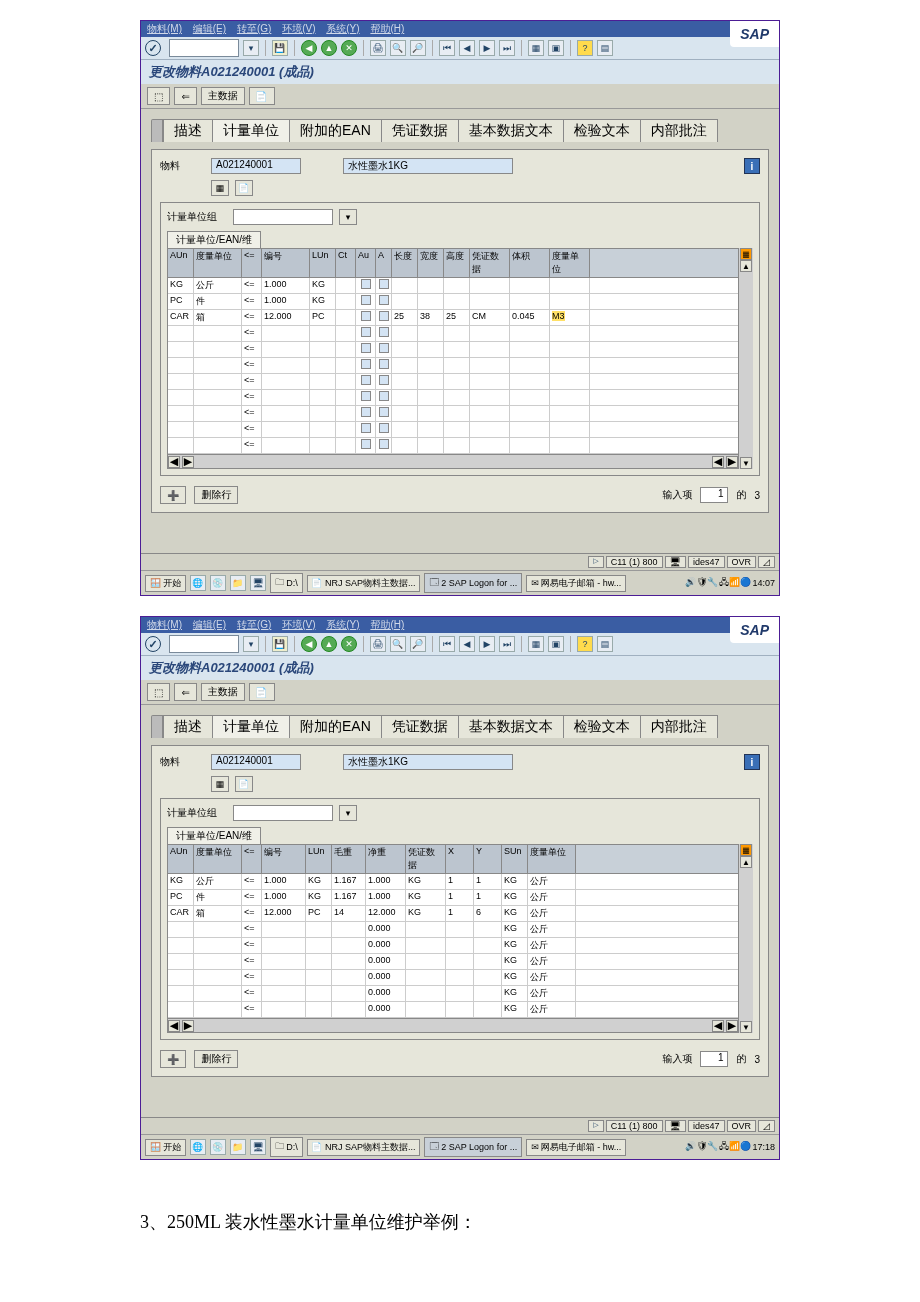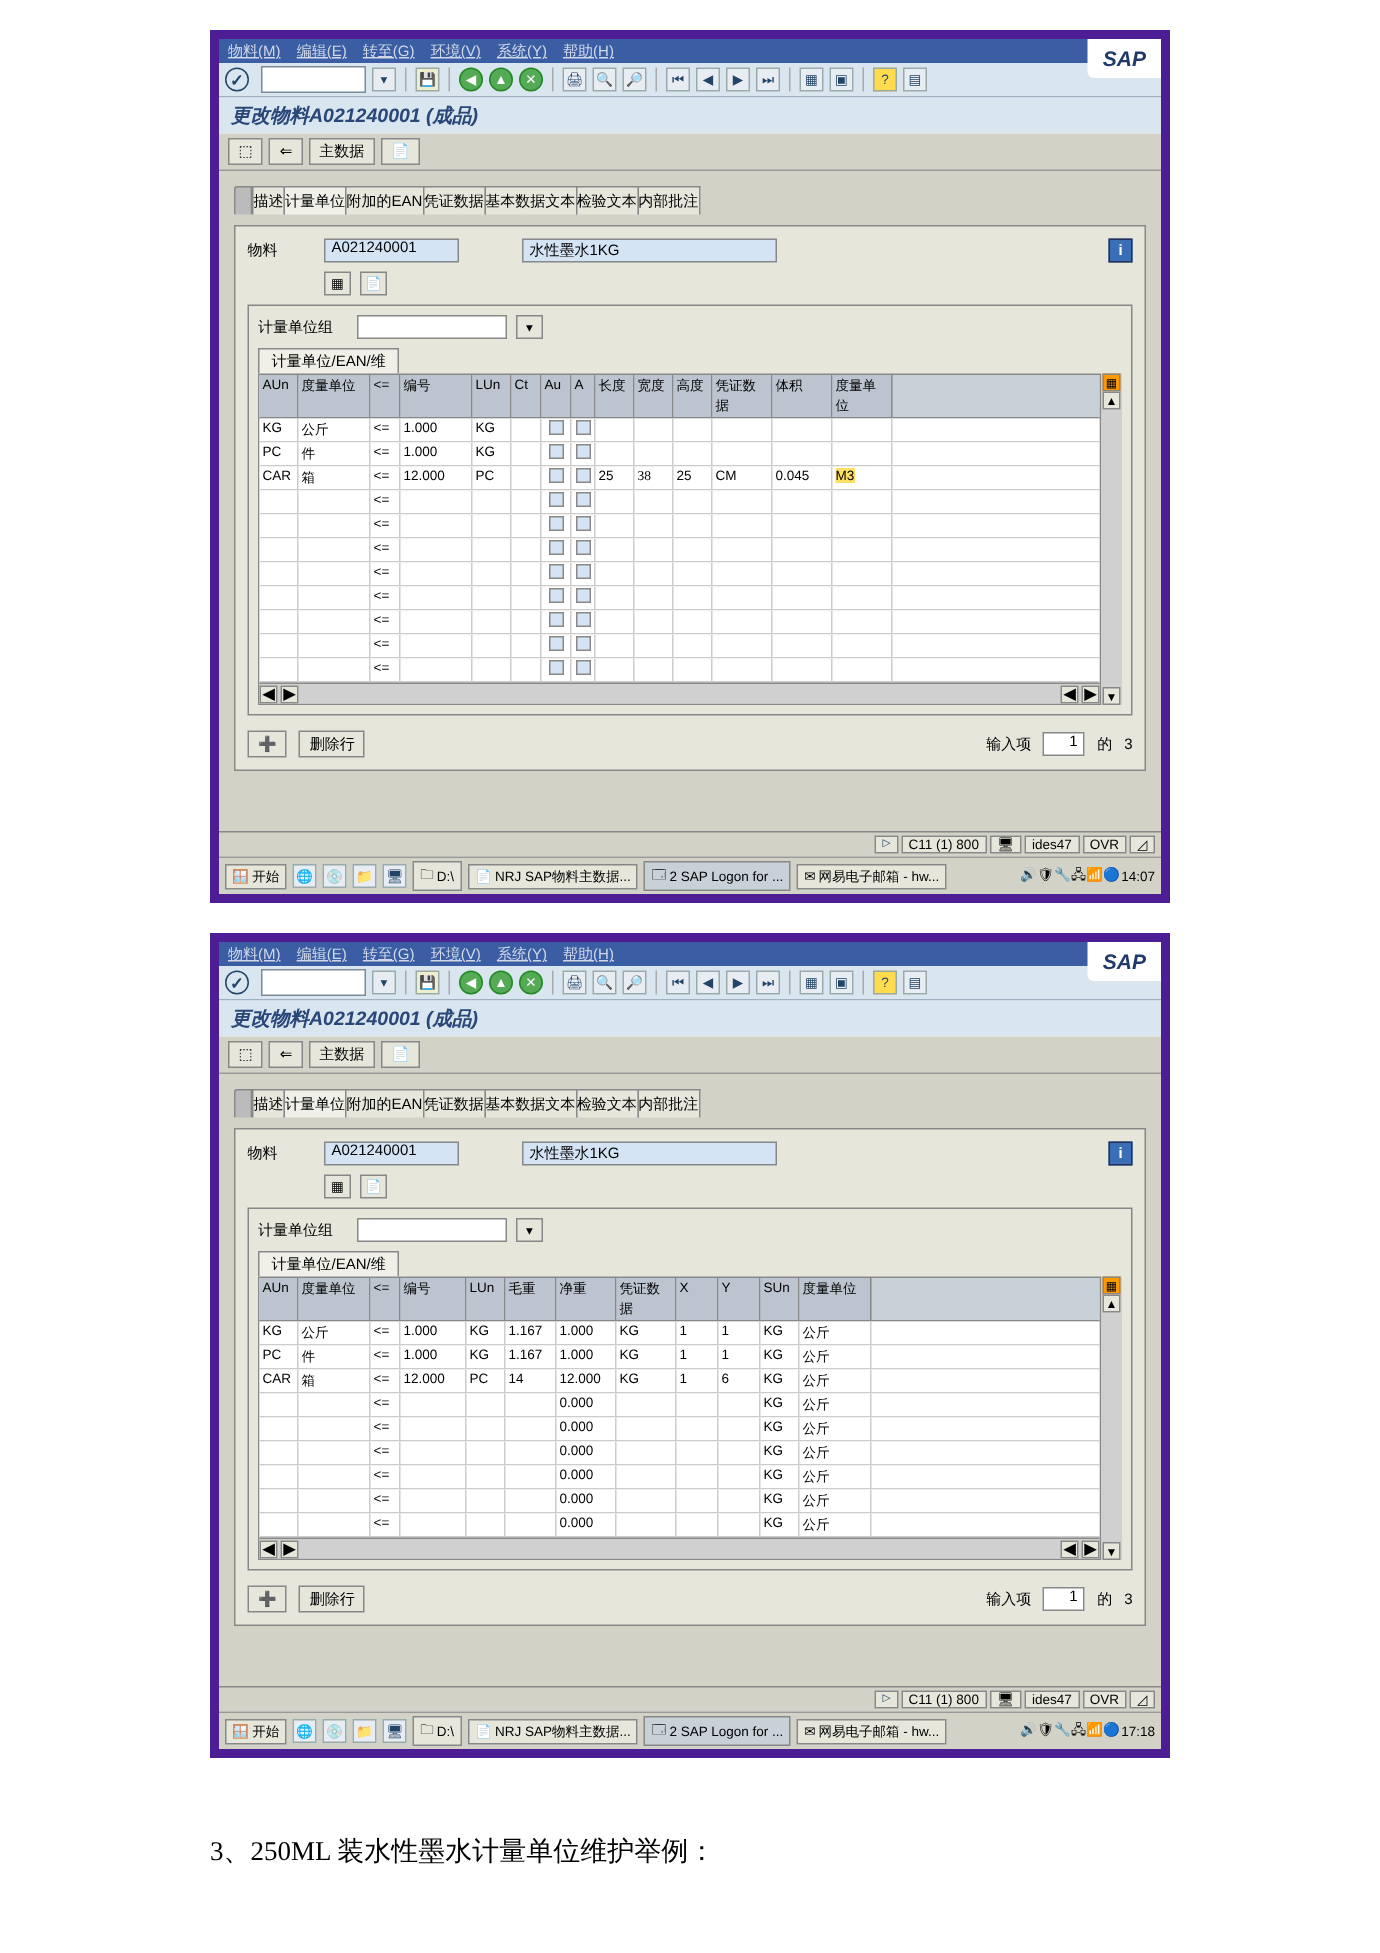--- a/index.html
+++ b/index.html
@@ -1,33 +1,33 @@
 <!DOCTYPE html>
 <html><head>
 <meta charset="utf-8">
 <style>
   * { box-sizing: border-box; margin: 0; padding: 0; }
   body { background: #fff; font-family: "Microsoft YaHei", SimSun, sans-serif; font-size: 11px; width: 920px; }
-  .screenshot { margin: 20px auto; width: 640px; border: 6px solid #4c1d95; position: relative; }
+  .screenshot { margin: 20px auto; width: 640px; border: 1px solid #4c1d95; position: relative; }
   .sap-logo { position: absolute; right: 0; top: 0; background: #fff; color: #213a6b; font-weight: bold; font-size: 14px; font-style: italic; padding: 2px 10px; height: 26px; display:flex; align-items:center; border-radius:0 0 0 4px;}
   .menubar { background: #d9e5ef; color: #2a477a; padding: 1px 6px; font-size: 10px; }
   .menubar span { margin-right: 8px; text-decoration: underline; cursor: pointer; }
   .toolbar { background: #d9e5ef; padding: 2px 4px; display: flex; align-items: center; gap: 4px; border-bottom: 1px solid #a0b0c0; }
   .tfield { background: #fff; border: 1px solid #7a8a9a; height: 18px; width: 70px; }
   .tb-icon { width: 16px; height: 16px; background: #e8edf3; border: 1px solid #9aa; display: inline-flex; align-items:center; justify-content:center; font-size:9px; color:#246;}
   .greenball { background:#5a5; border-color:#282; border-radius:50%; color:#fff; }
   .tb-sep { width:1px; height:16px; background:#aaa; margin:0 2px;}
   .check { width:16px;height:16px;border:1px solid #246;border-radius:50%;background:#d9e5ef;display:inline-flex;align-items:center;justify-content:center;color:#246;font-weight:bold;margin-right:4px;}
   .pagehdr { background: #d9e5ef; color: #2a477a; font-style: italic; font-weight: bold; padding: 3px 8px; font-size: 13px; }
   .button-row { background: #d2d2c6; padding: 3px 6px; display: flex; gap: 4px; align-items: center; border-bottom:1px solid #999;}
   .btn { background: #e6e6da; border: 1px solid #888; padding: 1px 6px; font-size:10px; cursor:pointer; height:18px; display:inline-flex; align-items:center; gap:2px;}
   .content { background: #d2d2c6; padding: 10px; }
   .tabs { display: flex; margin-bottom: 8px; }
   .pretab { background:#bbb; width:12px; border:1px solid #888; border-bottom:none; border-radius:2px 0 0 0;}
-  .tab { background: #e6e6da; border: 1px solid #888; border-bottom: none; padding: 2px 0; font-size: 10px; margin-right: -1px; }
+  .tab { background: #e6e6da; border: 1px solid #888; border-bottom: none; padding: 2px 10px; font-size: 14px; margin-right: -1px; }
   .tab.active { background: #f0f0e8; }
   .panel { background: #e6e6da; border: 1px solid #888; padding: 8px; margin-top:-1px;}
   .field-row { display: flex; align-items: center; gap: 6px; margin-bottom: 6px; font-size:10px;}
   .field-row label { width: 45px; }
   .inp { background: #fff; border: 1px solid #888; height: 16px; padding: 0 4px; font-size:10px;}
   .inp.ro { background: #d4e4f4; }
   .iconbox { width:18px;height:16px;background:#e6e6da;border:1px solid #888;display:inline-flex;align-items:center;justify-content:center;font-size:9px;}
   .groupbox { border: 1px solid #888; padding: 6px; margin-top: 6px; position: relative; }
   .subtabs { display:flex; margin-top:6px;}
   .subtab { background:#e6e6da; border:1px solid #888; border-bottom:none; padding:1px 8px; font-size:10px; margin-right:-1px;}
@@ -197,21 +197,21 @@
                 <div class="grid-row">
                   <div class="cell" style="width: 26px;">CAR</div>
                   <div class="cell" style="width: 48px;">箱</div>
                   <div class="cell" style="width: 20px;">&lt;=</div>
                   <div class="cell" style="width: 48px;">12.000</div>
                   <div class="cell" style="width: 26px;">PC</div>
                   <div class="cell" style="width: 20px;"></div>
                   <div class="cell cell-chk" style="width: 20px;"><span class="chk"></span></div>
                   <div class="cell cell-chk" style="width: 16px;"><span class="chk"></span></div>
                   <div class="cell" style="width: 26px;">25</div>
-                  <div class="cell" style="width: 26px; font-family: Liberation Serif, serif;">38</div>
+                  <div class="cell" style="width: 26px;">38</div>
                   <div class="cell" style="width: 26px;">25</div>
                   <div class="cell" style="width: 40px;">CM</div>
                   <div class="cell" style="width: 40px;">0.045</div>
                   <div class="cell" style="width: 40px;"><span class="hilite">M3</span></div>
                 </div>
                 <div class="grid-row">
                   <div class="cell" style="width: 26px;"></div>
                   <div class="cell" style="width: 48px;"></div>
                   <div class="cell" style="width: 20px;">&lt;=</div>
                   <div class="cell" style="width: 48px;"></div>

